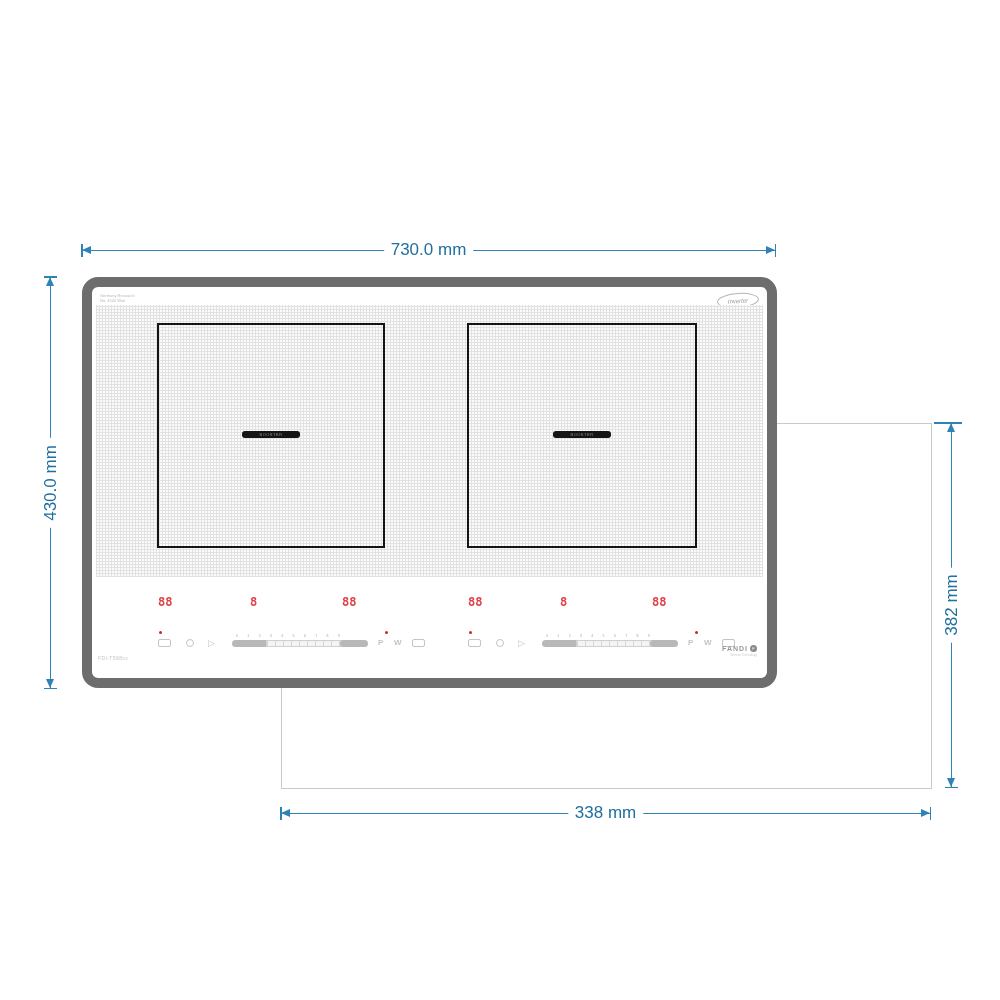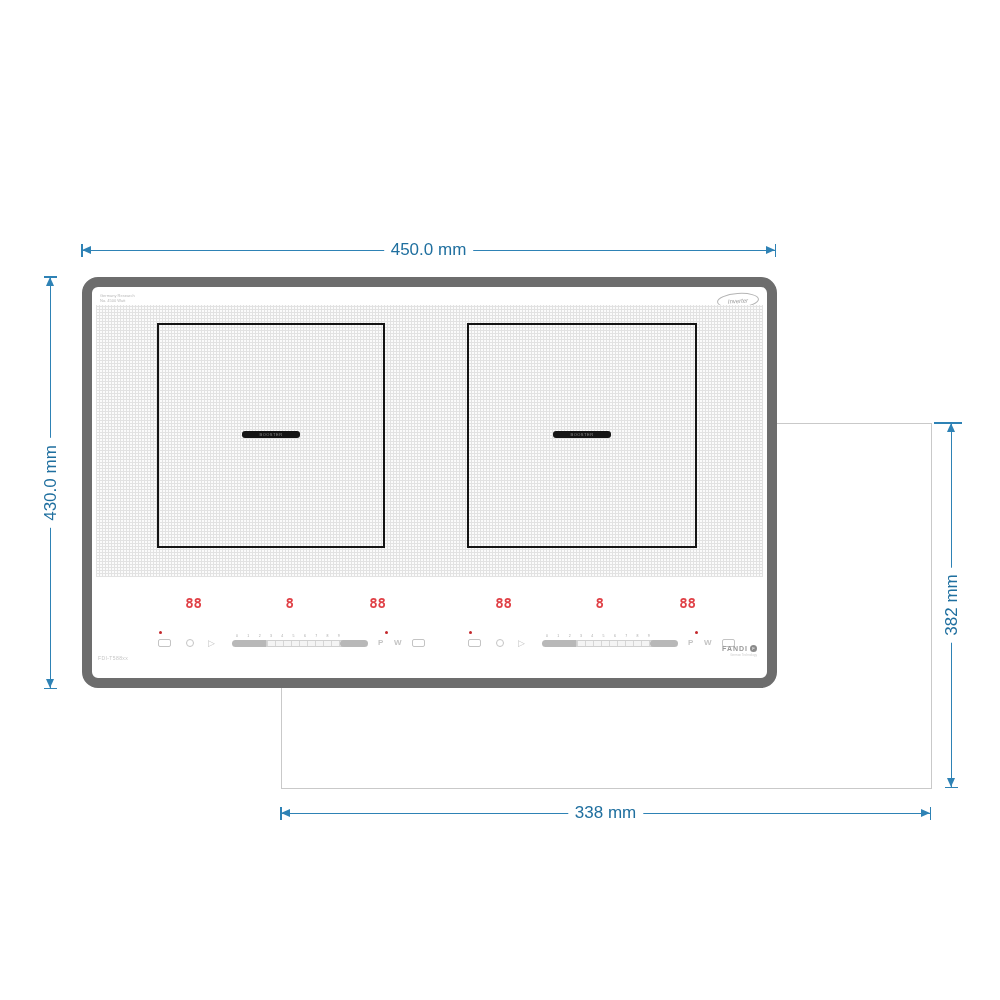--- a/index.html
+++ b/index.html
@@ -27,22 +27,22 @@
   .zone-l{left:61px;width:228px;}
   .zone-r{left:371px;width:230px;}
   .booster{position:absolute;left:50%;top:106px;transform:translateX(-50%);
            width:58px;height:7px;background:#151515;border-radius:3px;
            display:flex;align-items:center;justify-content:center;}
   .booster span{font-size:4px;letter-spacing:.5px;color:#8f8f8f;line-height:7px;}
 
   
   .cgroup{position:absolute;top:308px;width:290px;height:62px;}
   .cg1{left:52px;} .cg2{left:362px;}
-  .disp{position:absolute;top:0;width:44px;text-align:right;
-        font-family:"DejaVu Sans Mono",monospace;font-weight:bold;font-size:14px;color:#e04046;}
+  .disp{position:absolute;top:0;width:44px;text-align:left;
+        font-family:"DejaVu Sans Mono",monospace;font-weight:bold;font-size:12px;color:#e04046;}
   .d1{left:14px;} .d2{left:106px;} .d3{left:198px;}
   .dot{position:absolute;top:36px;width:3px;height:3px;border-radius:50%;background:#c3272b;}
   .dotl{left:15px;} .dotr{left:241px;}
   .ic{position:absolute;top:44px;}
   .lock{left:14px;width:13px;height:8px;border:1px solid #c4c4c4;border-radius:2px;box-sizing:border-box;}
   .power{left:42px;width:8px;height:8px;border:1px solid #c4c4c4;border-radius:50%;box-sizing:border-box;}
   .play{left:64px;font-size:9px;line-height:9px;color:#c4c4c4;}
   .slider{position:absolute;left:88px;top:45px;width:136px;height:8px;}
   .ticks{position:absolute;left:4px;top:-6px;font-size:3.5px;letter-spacing:4.2px;color:#a8a8a8;white-space:nowrap;}
   .capl{position:absolute;left:0;top:0;width:38px;height:7px;background:#b8b8b8;border-radius:4px;}
@@ -164,21 +164,21 @@
       </div>
       <div class="brandsub">German Technology</div>
     </div>
   </div>
 
   <div class="dim dim-h" style="left:82px;top:250px;width:693px;">
     <span class="tk t1"></span>
     <span class="tk t2"></span>
     <span class="ar a1"></span>
     <span class="ar a2"></span>
-    <span class="dlabel">450.0 mm</span>
+    <span class="dlabel">730.0 mm</span>
   </div>
 
   <div class="dim dim-v" style="left:50px;top:277px;height:411px;">
     <span class="tk t1"></span>
     <span class="tk t2"></span>
     <span class="ar a1"></span>
     <span class="ar a2"></span>
     <span class="dlabel">430.0 mm</span>
   </div>
 

